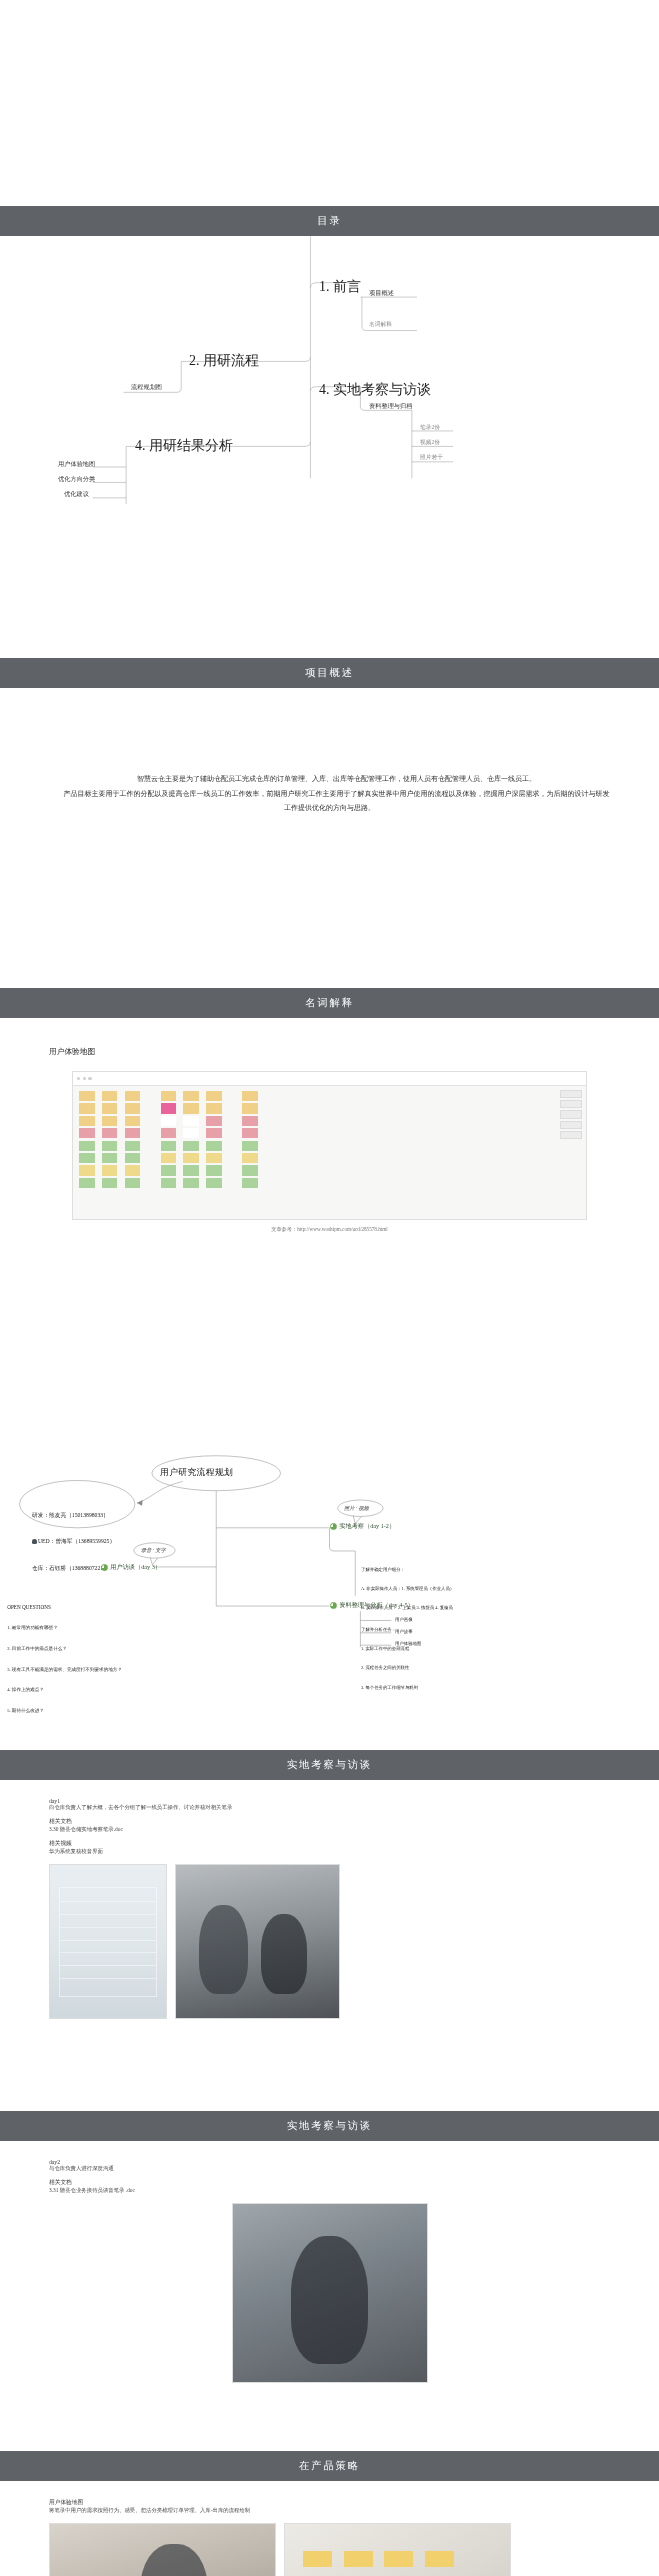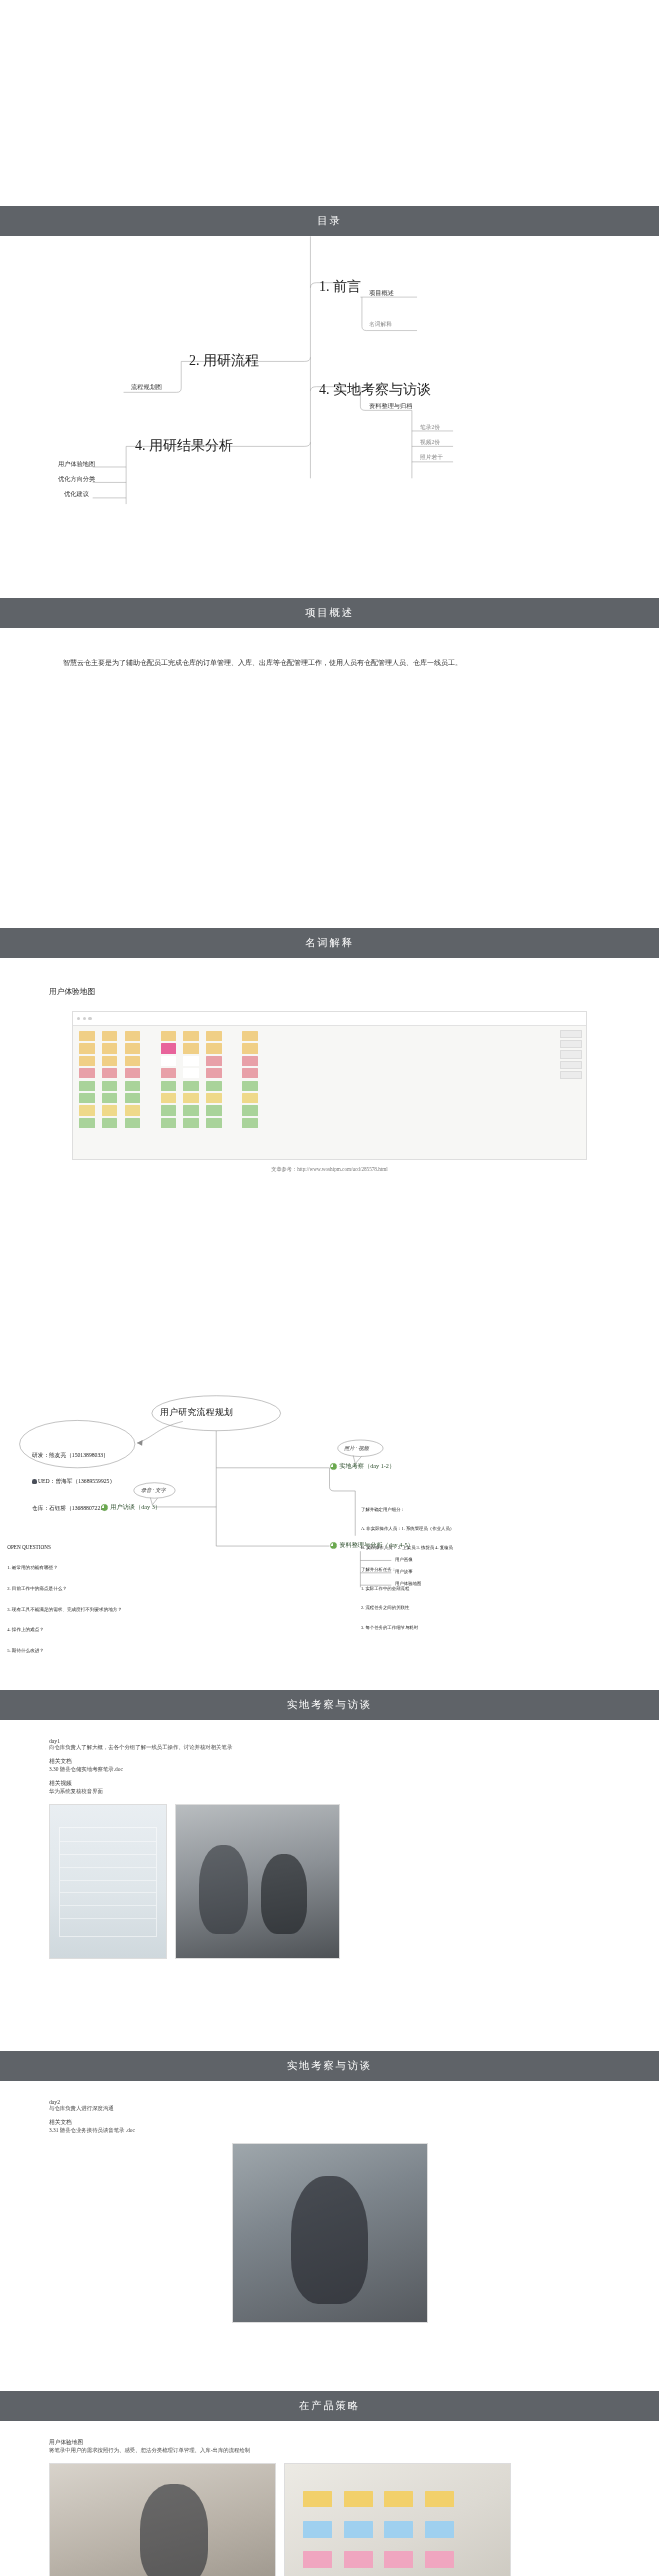--- a/index.html
+++ b/index.html
@@ -94,21 +94,21 @@
   .photo .fig { position:absolute; border-radius:45% 45% 35% 35%; background:rgba(40,44,50,.55); }
   .photo .note { position:absolute; border-radius:0.5px; }
 </style>
 </head>
 <body>
 
 <div class="slide" style="height:206px;">
   <div style="height:67px"></div>
 </div>
 
-<div class="slide" style="height:392px;">
+<div class="slide" style="height:452px;">
   <div class="banner sect">
     <span>目录</span>
   </div>
 
   <div class="toc">
     <svg width="659" height="289" viewBox="0 0 1280 560">
       <g fill="none" stroke="#9a9a9a" stroke-width="1">
 
         <path d="M603 0 L603 470"></path>
 
@@ -151,22 +151,23 @@
     <div class="node lvl2" style="left:56px; top:223px;">用户体验地图</div>
     <div class="node lvl2" style="left:56px; top:238px;">优化方向分类</div>
     <div class="node lvl2" style="left:62px; top:253px;">优化建议</div>
   </div>
 </div>
 
 <div class="slide" style="height:330px;">
   <div class="banner sect">
     <span>项目概述</span>
   </div>
-  <div class="bodywrap" style="padding-top:28px;">
+  <div class="bodywrap" style="padding-top:84px;text-align:center;">
     <p class="para">智慧云仓主要是为了辅助仓配员工完成仓库的订单管理、入库、出库等仓配管理工作，使用人员有仓配管理人员、仓库一线员工。</p>
+    <p class="para">产品目标主要用于工作的分配以及提高仓库一线员工的工作效率，前期用户研究工作主要用于了解真实世界中用户使用的流程以及体验，挖掘用户深层需求，为后期的设计与研发工作提供优化的方向与思路。</p>
   </div>
 </div>
 
 <div class="slide" style="height:453px;">
   <div class="banner sect">
     <span>名词解释</span>
   </div>
   <div class="bodywrap" style="padding-top:29px; padding-bottom:0;">
     <div class="subhead">用户体验地图</div>
   </div>

